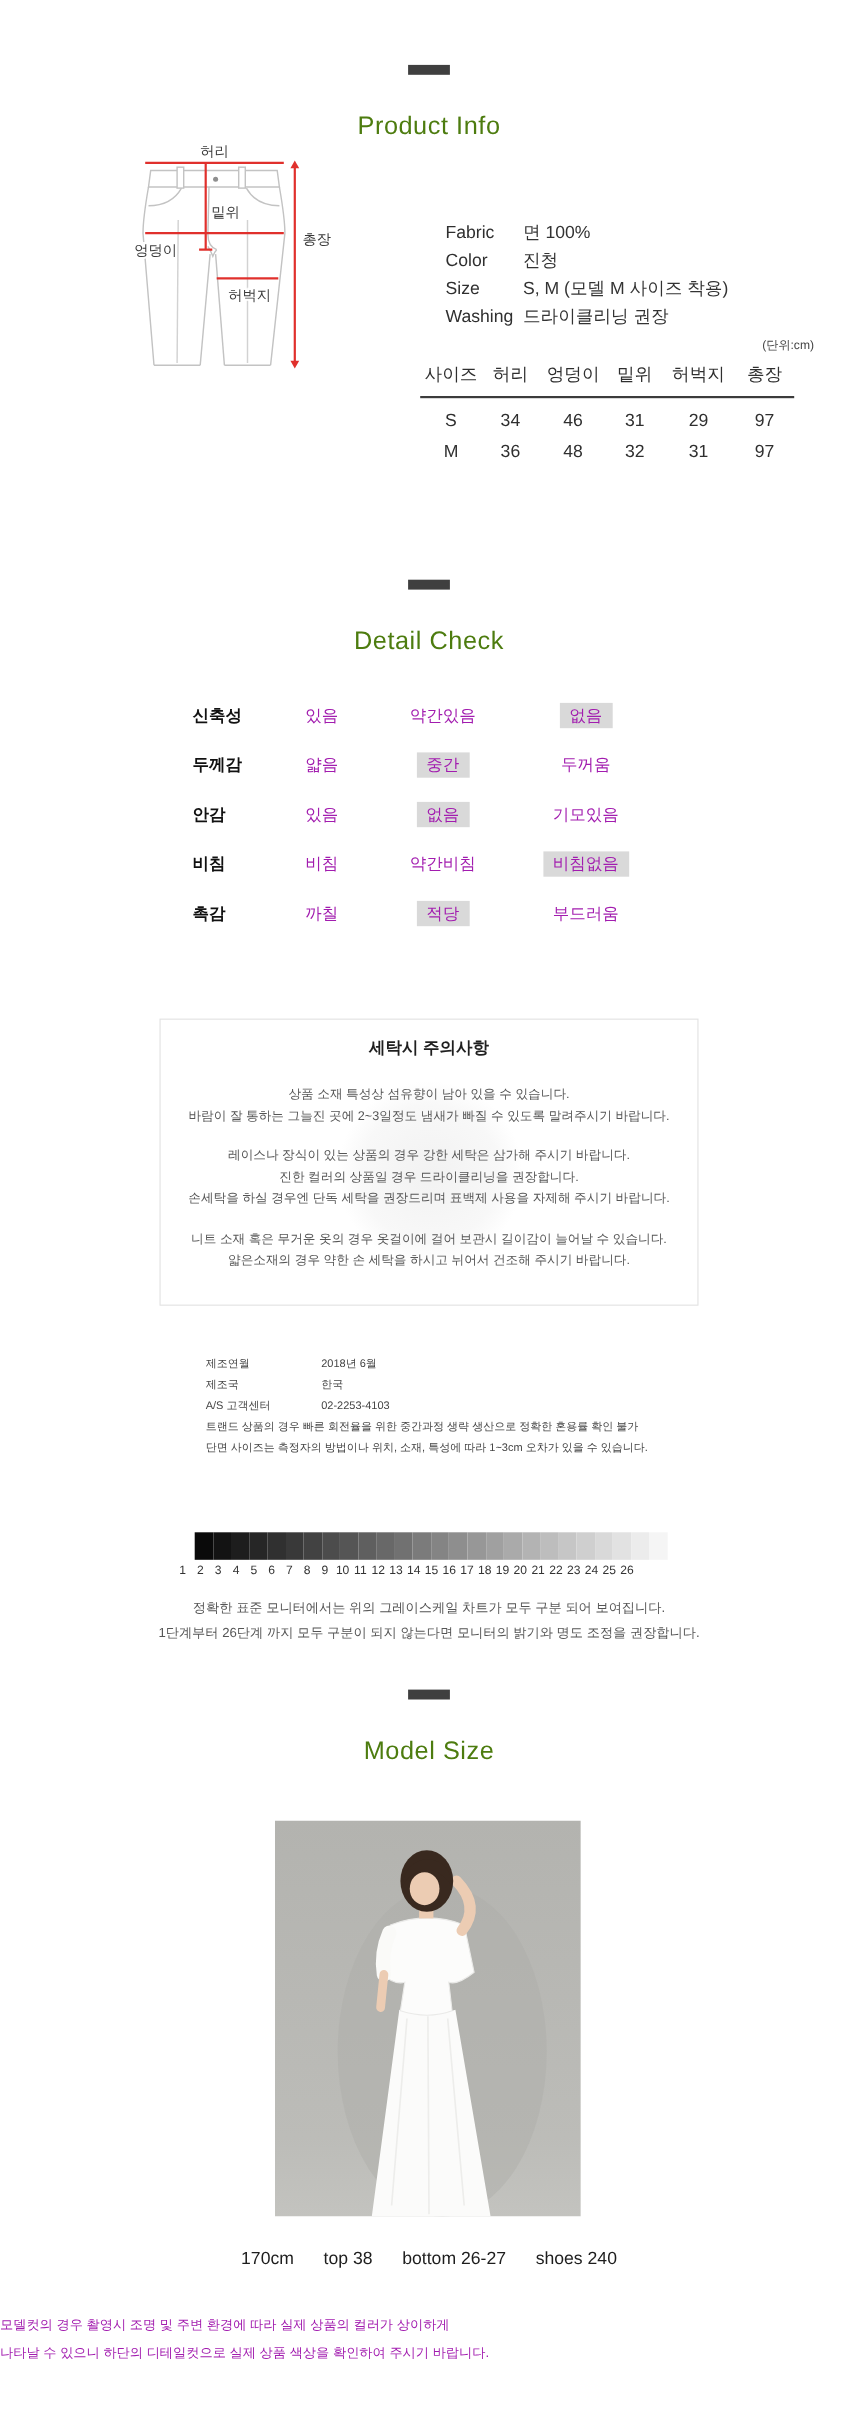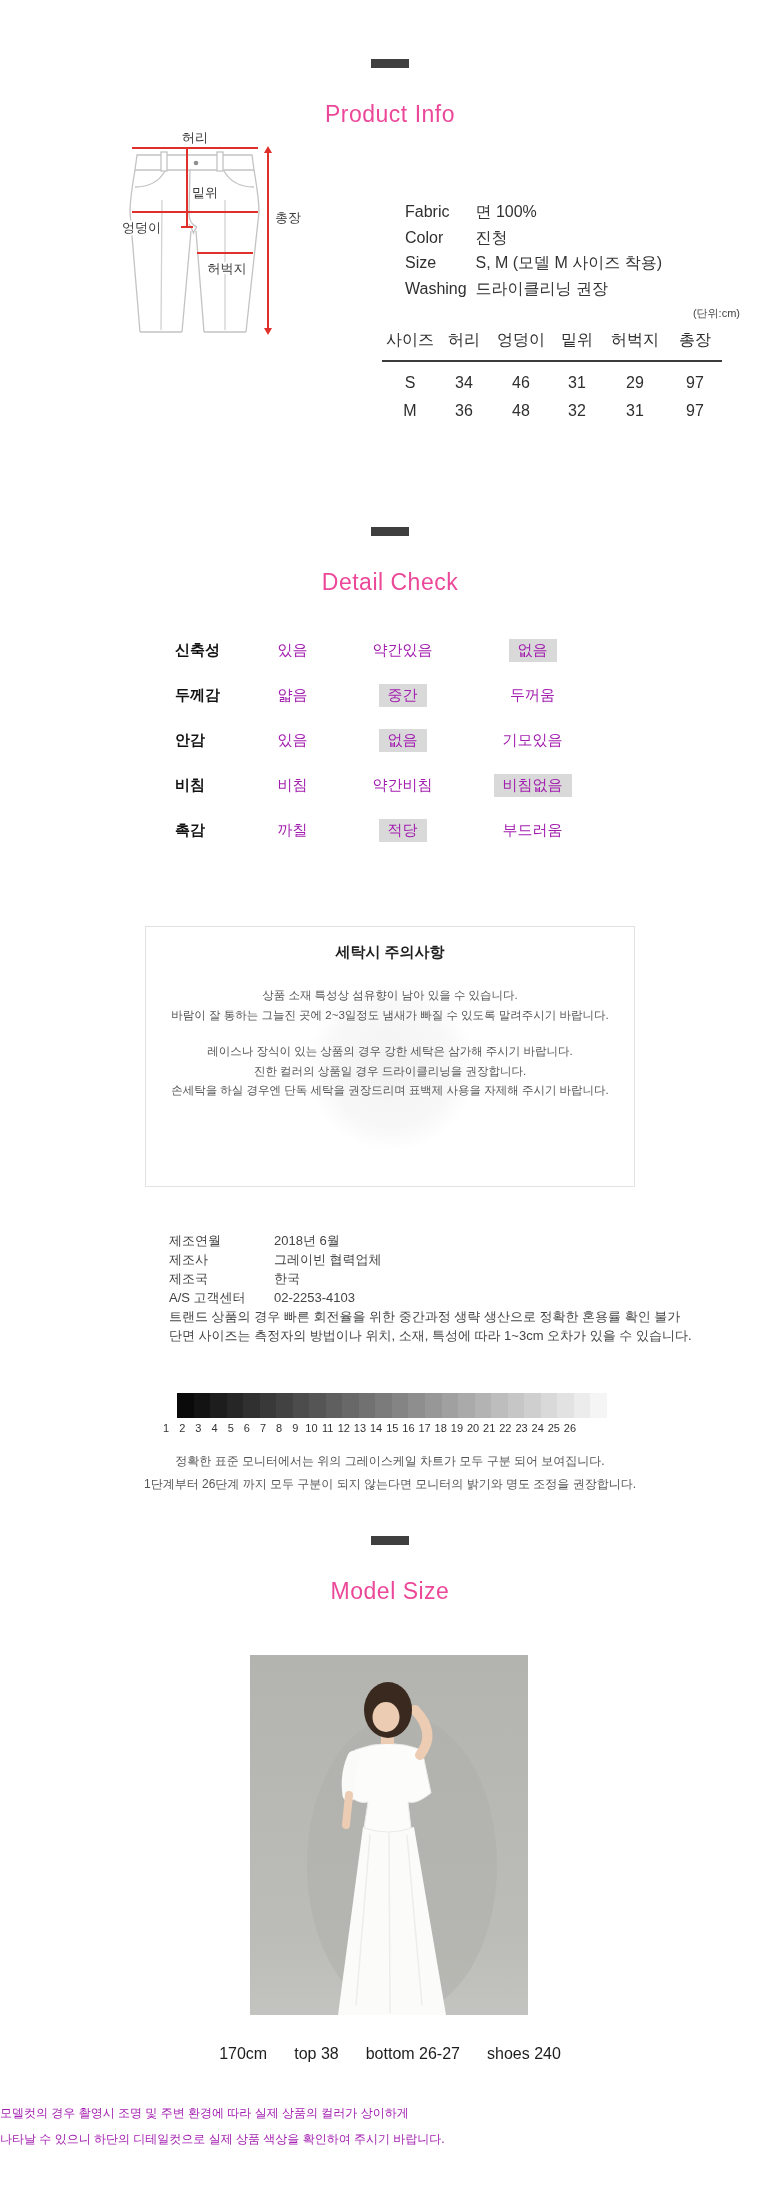--- a/index.html
+++ b/index.html
@@ -5,21 +5,21 @@
   * { margin:0; padding:0; box-sizing:border-box; }
   html,body { background:#fff; }
   body {
     width:780px; height:2198px; position:relative;
     font-family:"Liberation Sans","DejaVu Sans",sans-serif;
     color:#3d3d3d;
   }
   .section-bar { position:absolute; left:371px; width:38px; height:9px; background:#3f3f3f; }
   .section-title {
     position:absolute; left:0; width:780px; text-align:center;
-    font-size:23px; font-weight:500; color:#ec4899; letter-spacing:.5px;
+    font-size:23px; font-weight:500; color:#4d7c0f; letter-spacing:.5px;
   }
   
   .attr-list { position:absolute; left:405px; top:185px; font-size:16px; color:#333;margin-top:14px; }
   .attr-row { height:25.5px; line-height:25.5px; white-space:nowrap; }
   .attr-label { display:inline-block; width:66px; color:#2f2f2f; }
   .attr-value { color:#333; }
   
   .unit-note { position:absolute; left:400px; top:306px; width:340px; text-align:right; font-size:11px; color:#444; }
   .size-grid { position:absolute; left:382px; width:340px; display:grid; grid-template-columns:56px 52px 62px 50px 66px 54px; }
   .size-grid div { text-align:center; font-size:16px; color:#2f2f2f; }
@@ -34,21 +34,21 @@
   .dc-opt span { display:inline-block; padding:2px 9px; }
   .dc-opt span.selected { background:#d9d9d9; }
   
   .wash-box { position:absolute; left:145px; top:926px; width:490px; height:261px;
     border:1px solid #e2e2e2; background:#fff; text-align:center; overflow:hidden; }
   .wash-mark { position:absolute; left:160px; top:55px; width:170px; height:170px; border-radius:50%;
     background:radial-gradient(circle, #f2f2f2 0%, #f8f8f8 52%, rgba(255,255,255,0) 70%); }
   .wash-title { position:relative; margin-top:16px; font-size:15px; font-weight:bold; color:#1f1f1f; }
   .wash-p { position:relative; margin-top:17px; font-size:11.5px; line-height:19.5px; color:#555; }
   
-  .mf-block { position:absolute; left:169px; top:1231px; font-size:13px; color:#444; }
+  .mf-block { position:absolute; left:187px; top:1231px; font-size:10px; color:#444; }
   .mf-row { display:flex; height:19px; line-height:19px; }
   .mf-label { width:105px; }
   .mf-notes { margin-top:0px; }
   .mf-note { height:19px; line-height:19px; }
   
   .gs-bar { position:absolute; left:177px; top:1393px; width:430px; height:25px; display:flex; }
   .gs-step { flex:1; height:25px; }
   .gs-nums { position:absolute; left:158px; top:1422px; width:420px; display:flex; }
   .gs-num { flex:1; text-align:center; font-size:11px; color:#333; }
   .gs-note { position:absolute; left:0; width:780px; text-align:center; font-size:12px; color:#555; }
@@ -192,30 +192,30 @@
   <div class="wash-title">세탁시 주의사항</div>
   <div class="wash-p" style="margin-top:24px">
     <div>상품 소재 특성상 섬유향이 남아 있을 수 있습니다.</div>
     <div>바람이 잘 통하는 그늘진 곳에 2~3일정도 냄새가 빠질 수 있도록 말려주시기 바랍니다.</div>
   </div>
   <div class="wash-p">
     <div>레이스나 장식이 있는 상품의 경우 강한 세탁은 삼가해 주시기 바랍니다.</div>
     <div>진한 컬러의 상품일 경우 드라이클리닝을 권장합니다.</div>
     <div>손세탁을 하실 경우엔 단독 세탁을 권장드리며 표백제 사용을 자제해 주시기 바랍니다.</div>
   </div>
+  <div class="wash-p">
+    <div>니트 소재 혹은 무거운 옷의 경우 옷걸이에 걸어 보관시 길이감이 늘어날 수 있습니다.</div>
+    <div>얇은소재의 경우 약한 손 세탁을 하시고 뉘어서 건조해 주시기 바랍니다.</div>
+  </div>
 </div>
 
 <div class="mf-block">
   <div class="mf-row">
     <span class="mf-label">제조연월</span>
     <span>2018년 6월</span>
-  </div>
-  <div class="mf-row">
-    <span class="mf-label">제조사</span>
-    <span>그레이빈 협력업체</span>
   </div>
   <div class="mf-row">
     <span class="mf-label">제조국</span>
     <span>한국</span>
   </div>
   <div class="mf-row">
     <span class="mf-label">A/S 고객센터</span>
     <span>02-2253-4103</span>
   </div>
   <div class="mf-notes">

